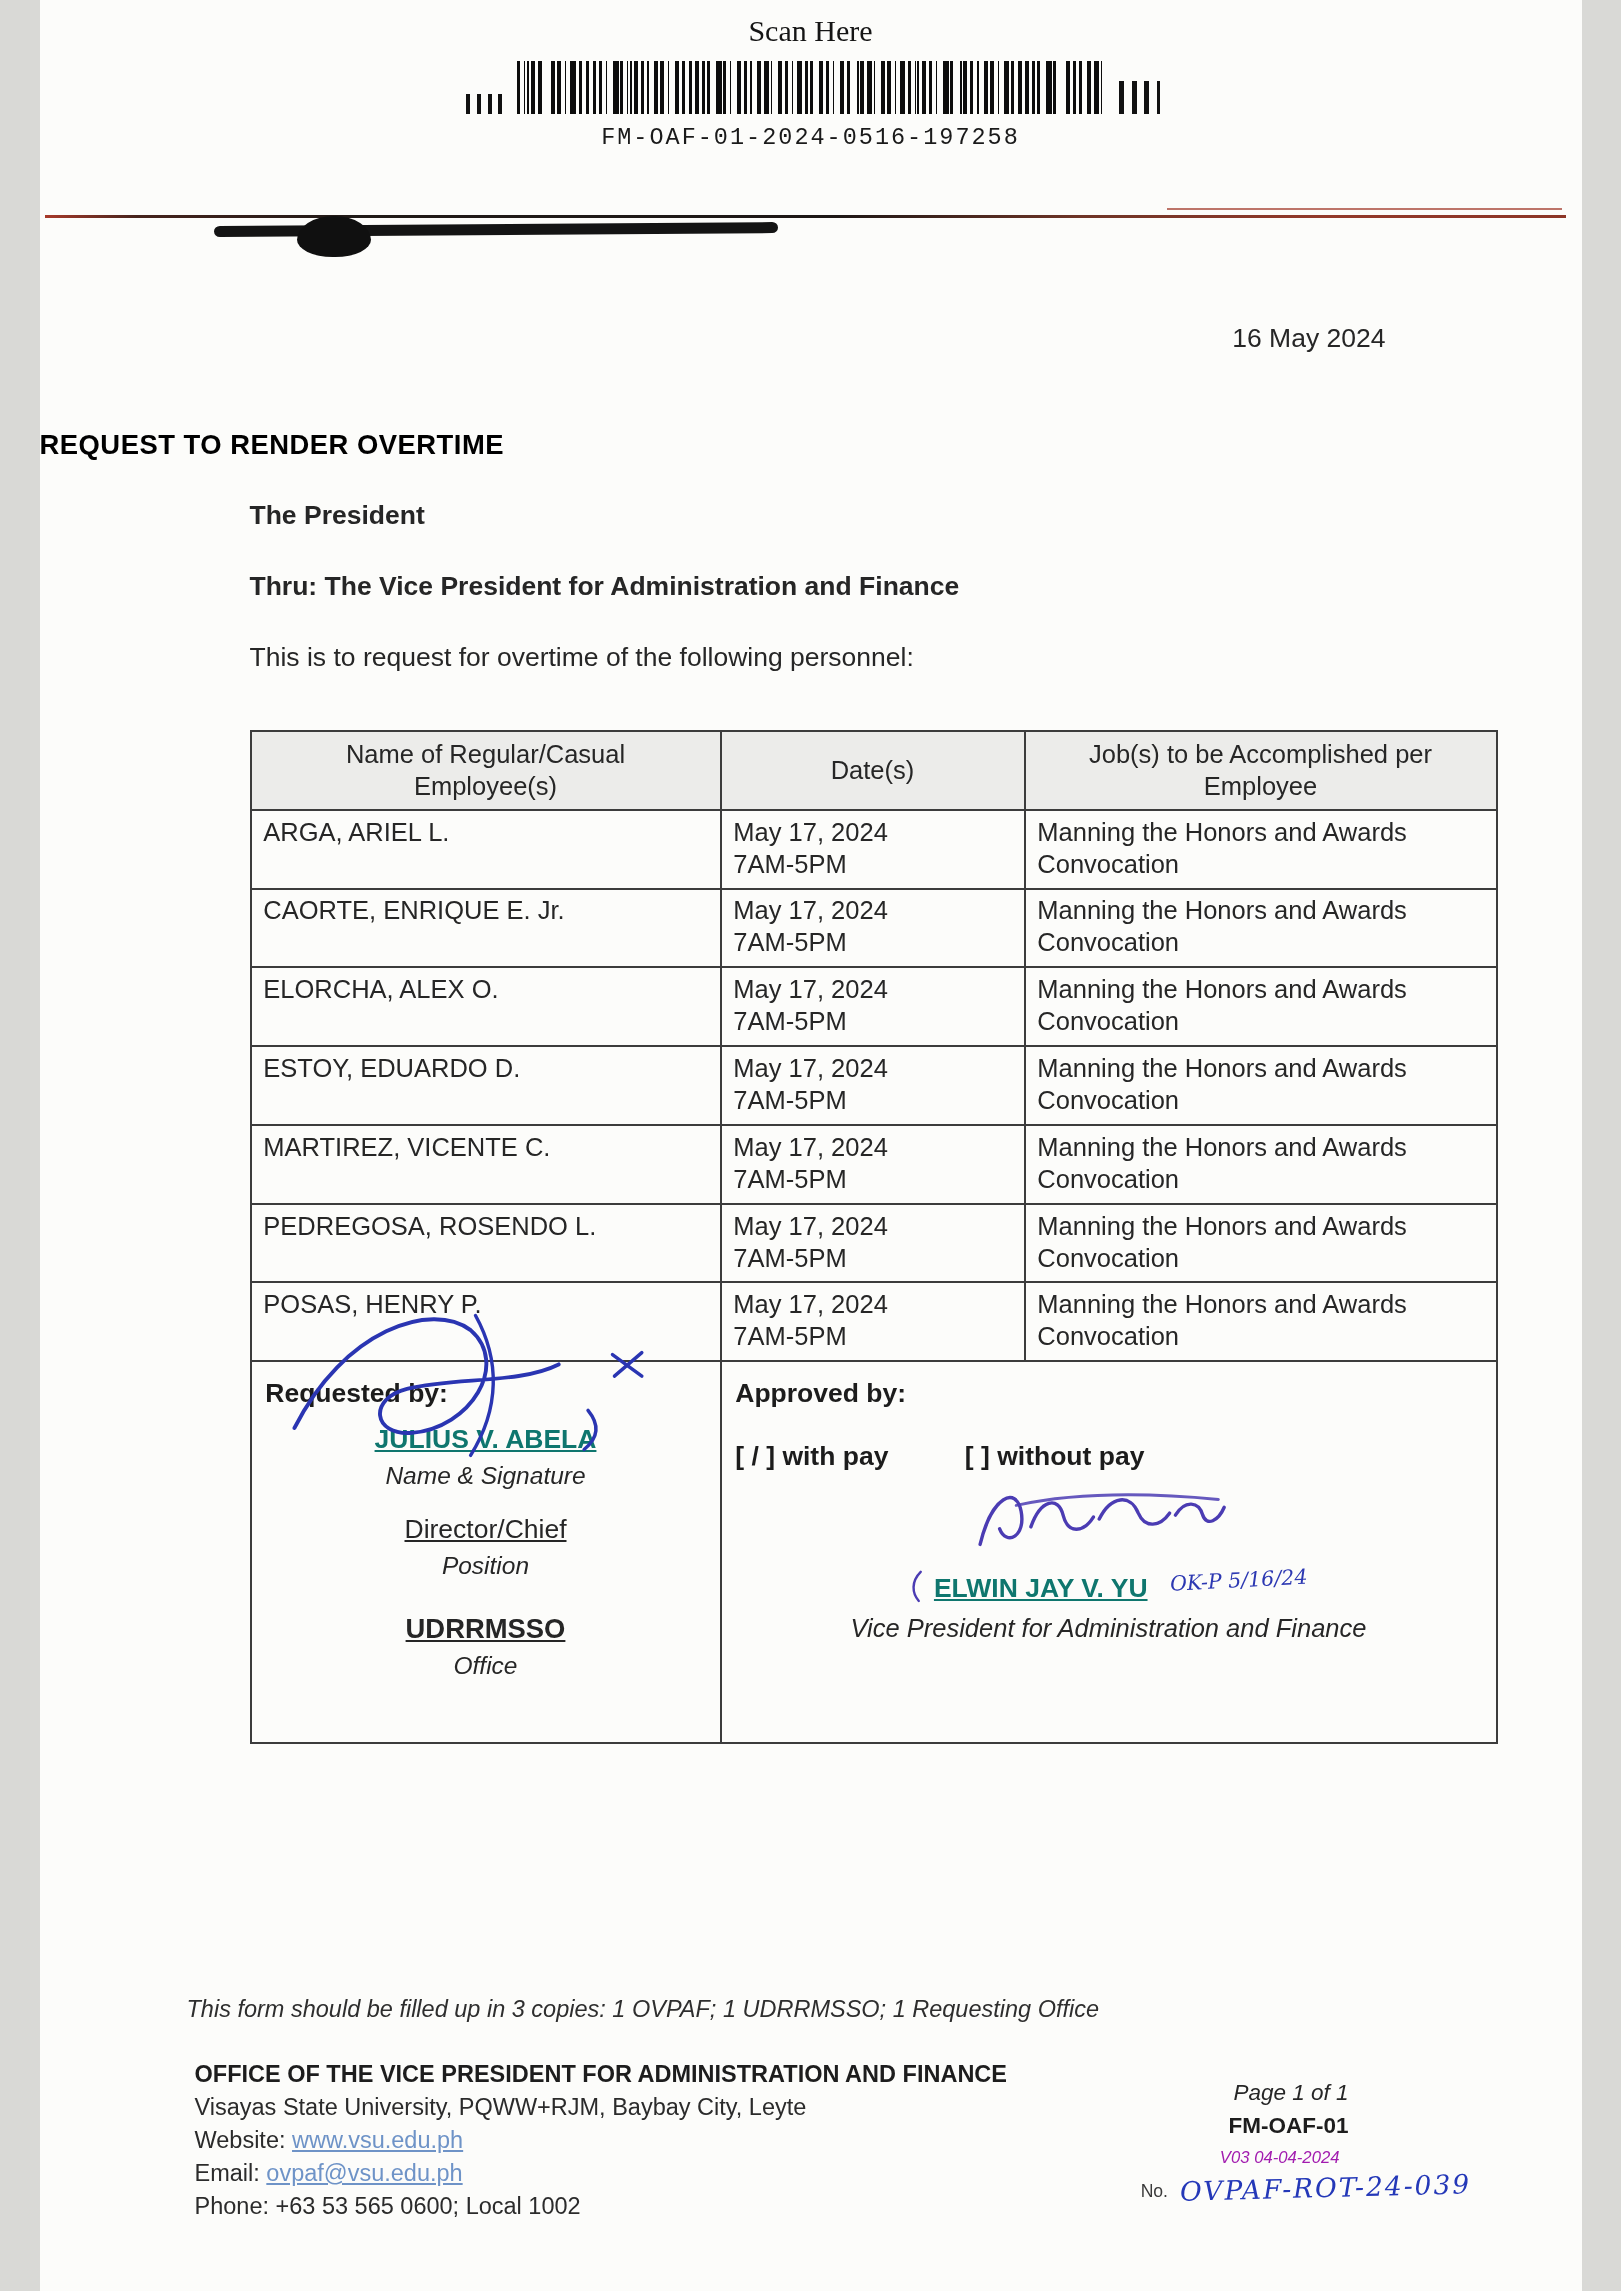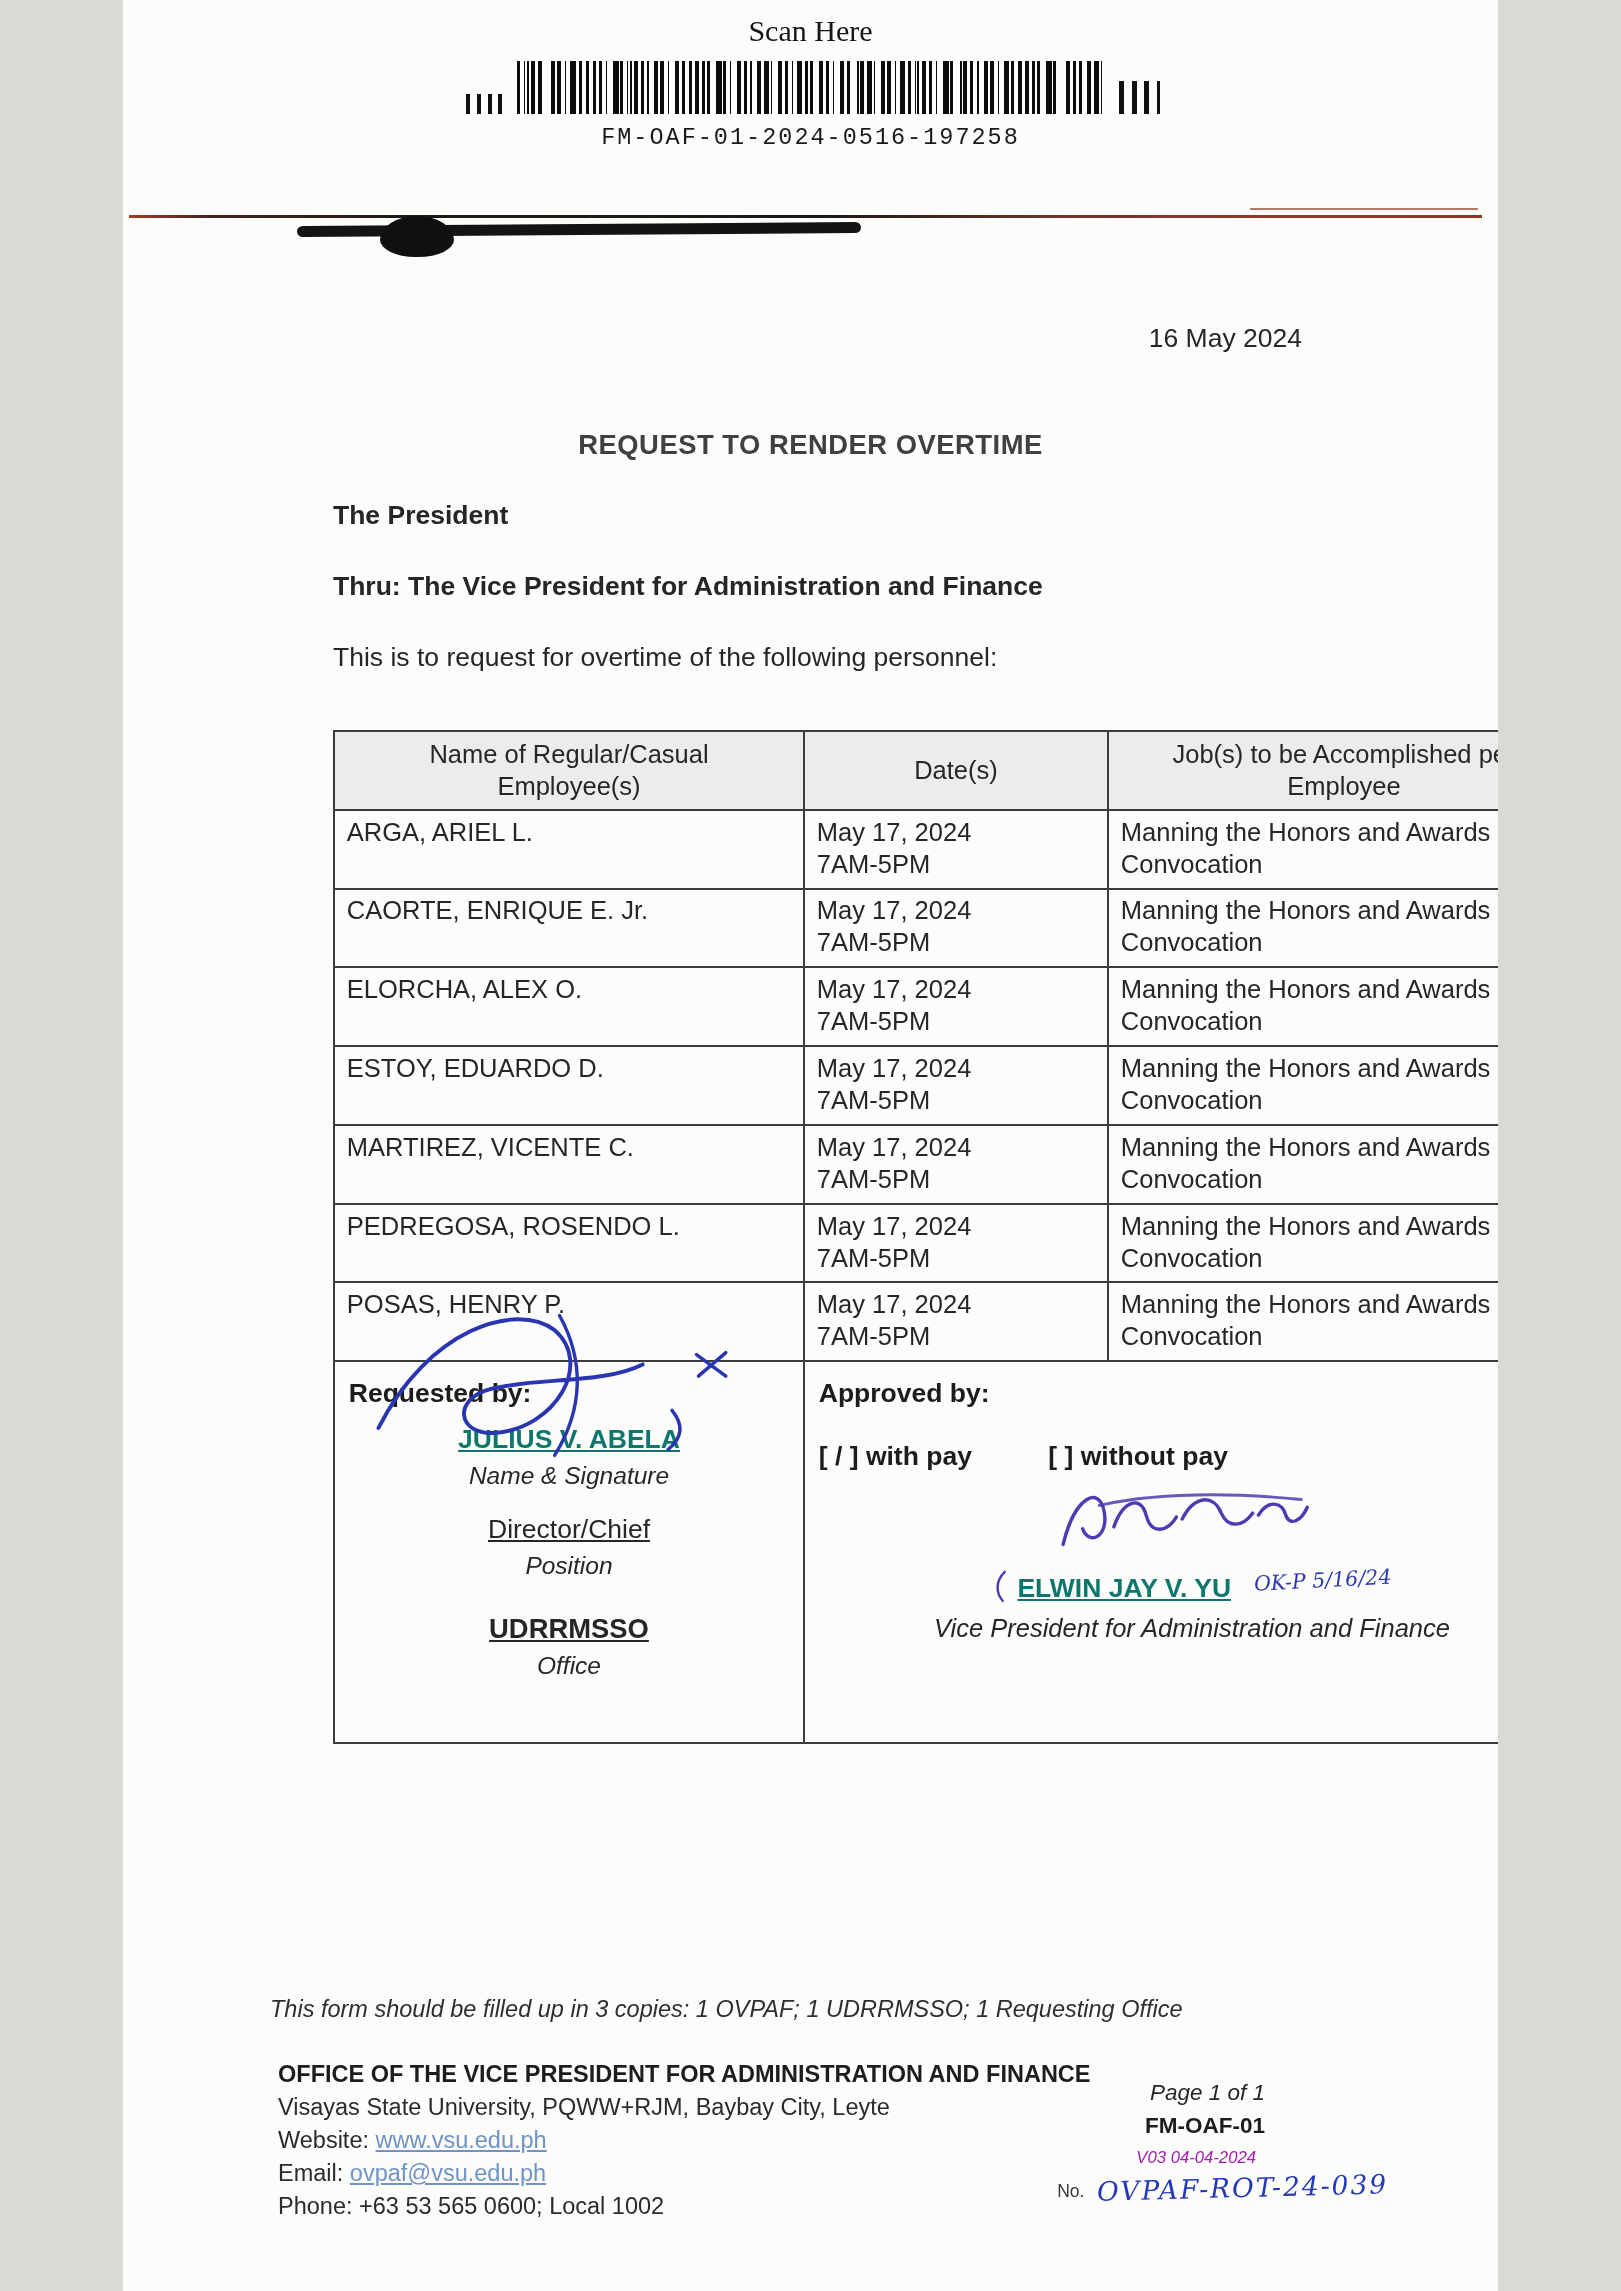--- a/index.html
+++ b/index.html
@@ -1,18 +1,18 @@
 <!DOCTYPE html>
 <html><head>
 <meta charset="utf-8">
 <style>
   html, body { margin: 0; padding: 0; background: #d9d9d6; }
   .page {
     position: relative;
-    width: 1375px; height: 2292px;
+    width: 1542px; height: 2292px;
     margin: 0 auto;
     background: #fcfcfa;
     font-family: "Liberation Sans", sans-serif;
     color: #262626;
     overflow: hidden;
   }
 
   
   .scan-here {
     position: absolute; top: 13.7px; left: 0; width: 100%;
@@ -65,21 +65,21 @@
   .finance-divider { width: 6.9px; height: 53px; background: #174f35; margin: 3.9px 27.4px 0 0; }
   .finance-text {
     font-size: 53px; font-weight: bold; letter-spacing: 4.9px;
     color: #1a6b45; line-height: 59px; margin-top: -3.9px;
   }
 
   
   .doc-date { position: absolute; top: 323px; right: 196px; font-size: 26.5px; }
   .doc-title {
     position: absolute; top: 429px; left: 0; width: 100%;
-    text-align: center; font-weight: bold; font-size: 27.4px; letter-spacing: 0.5px; color: #404040;
+    font-weight: bold; font-size: 27.4px; letter-spacing: 0.5px; color: #000000;
   }
   .addressee { position: absolute; top: 500px; left: 210px; font-weight: bold; font-size: 26.5px; }
   .thru-line  { position: absolute; top: 571px; left: 210px; font-weight: bold; font-size: 26.5px; }
   .intro-line { position: absolute; top: 642px; left: 210px; font-size: 26.5px; }
 
   
   table.ot-table {
     position: absolute; top: 698px; left: 210px;
     width: 1247px; border-collapse: collapse; table-layout: fixed;
     font-size: 25.5px; color: #262626; margin-top: 32px;

